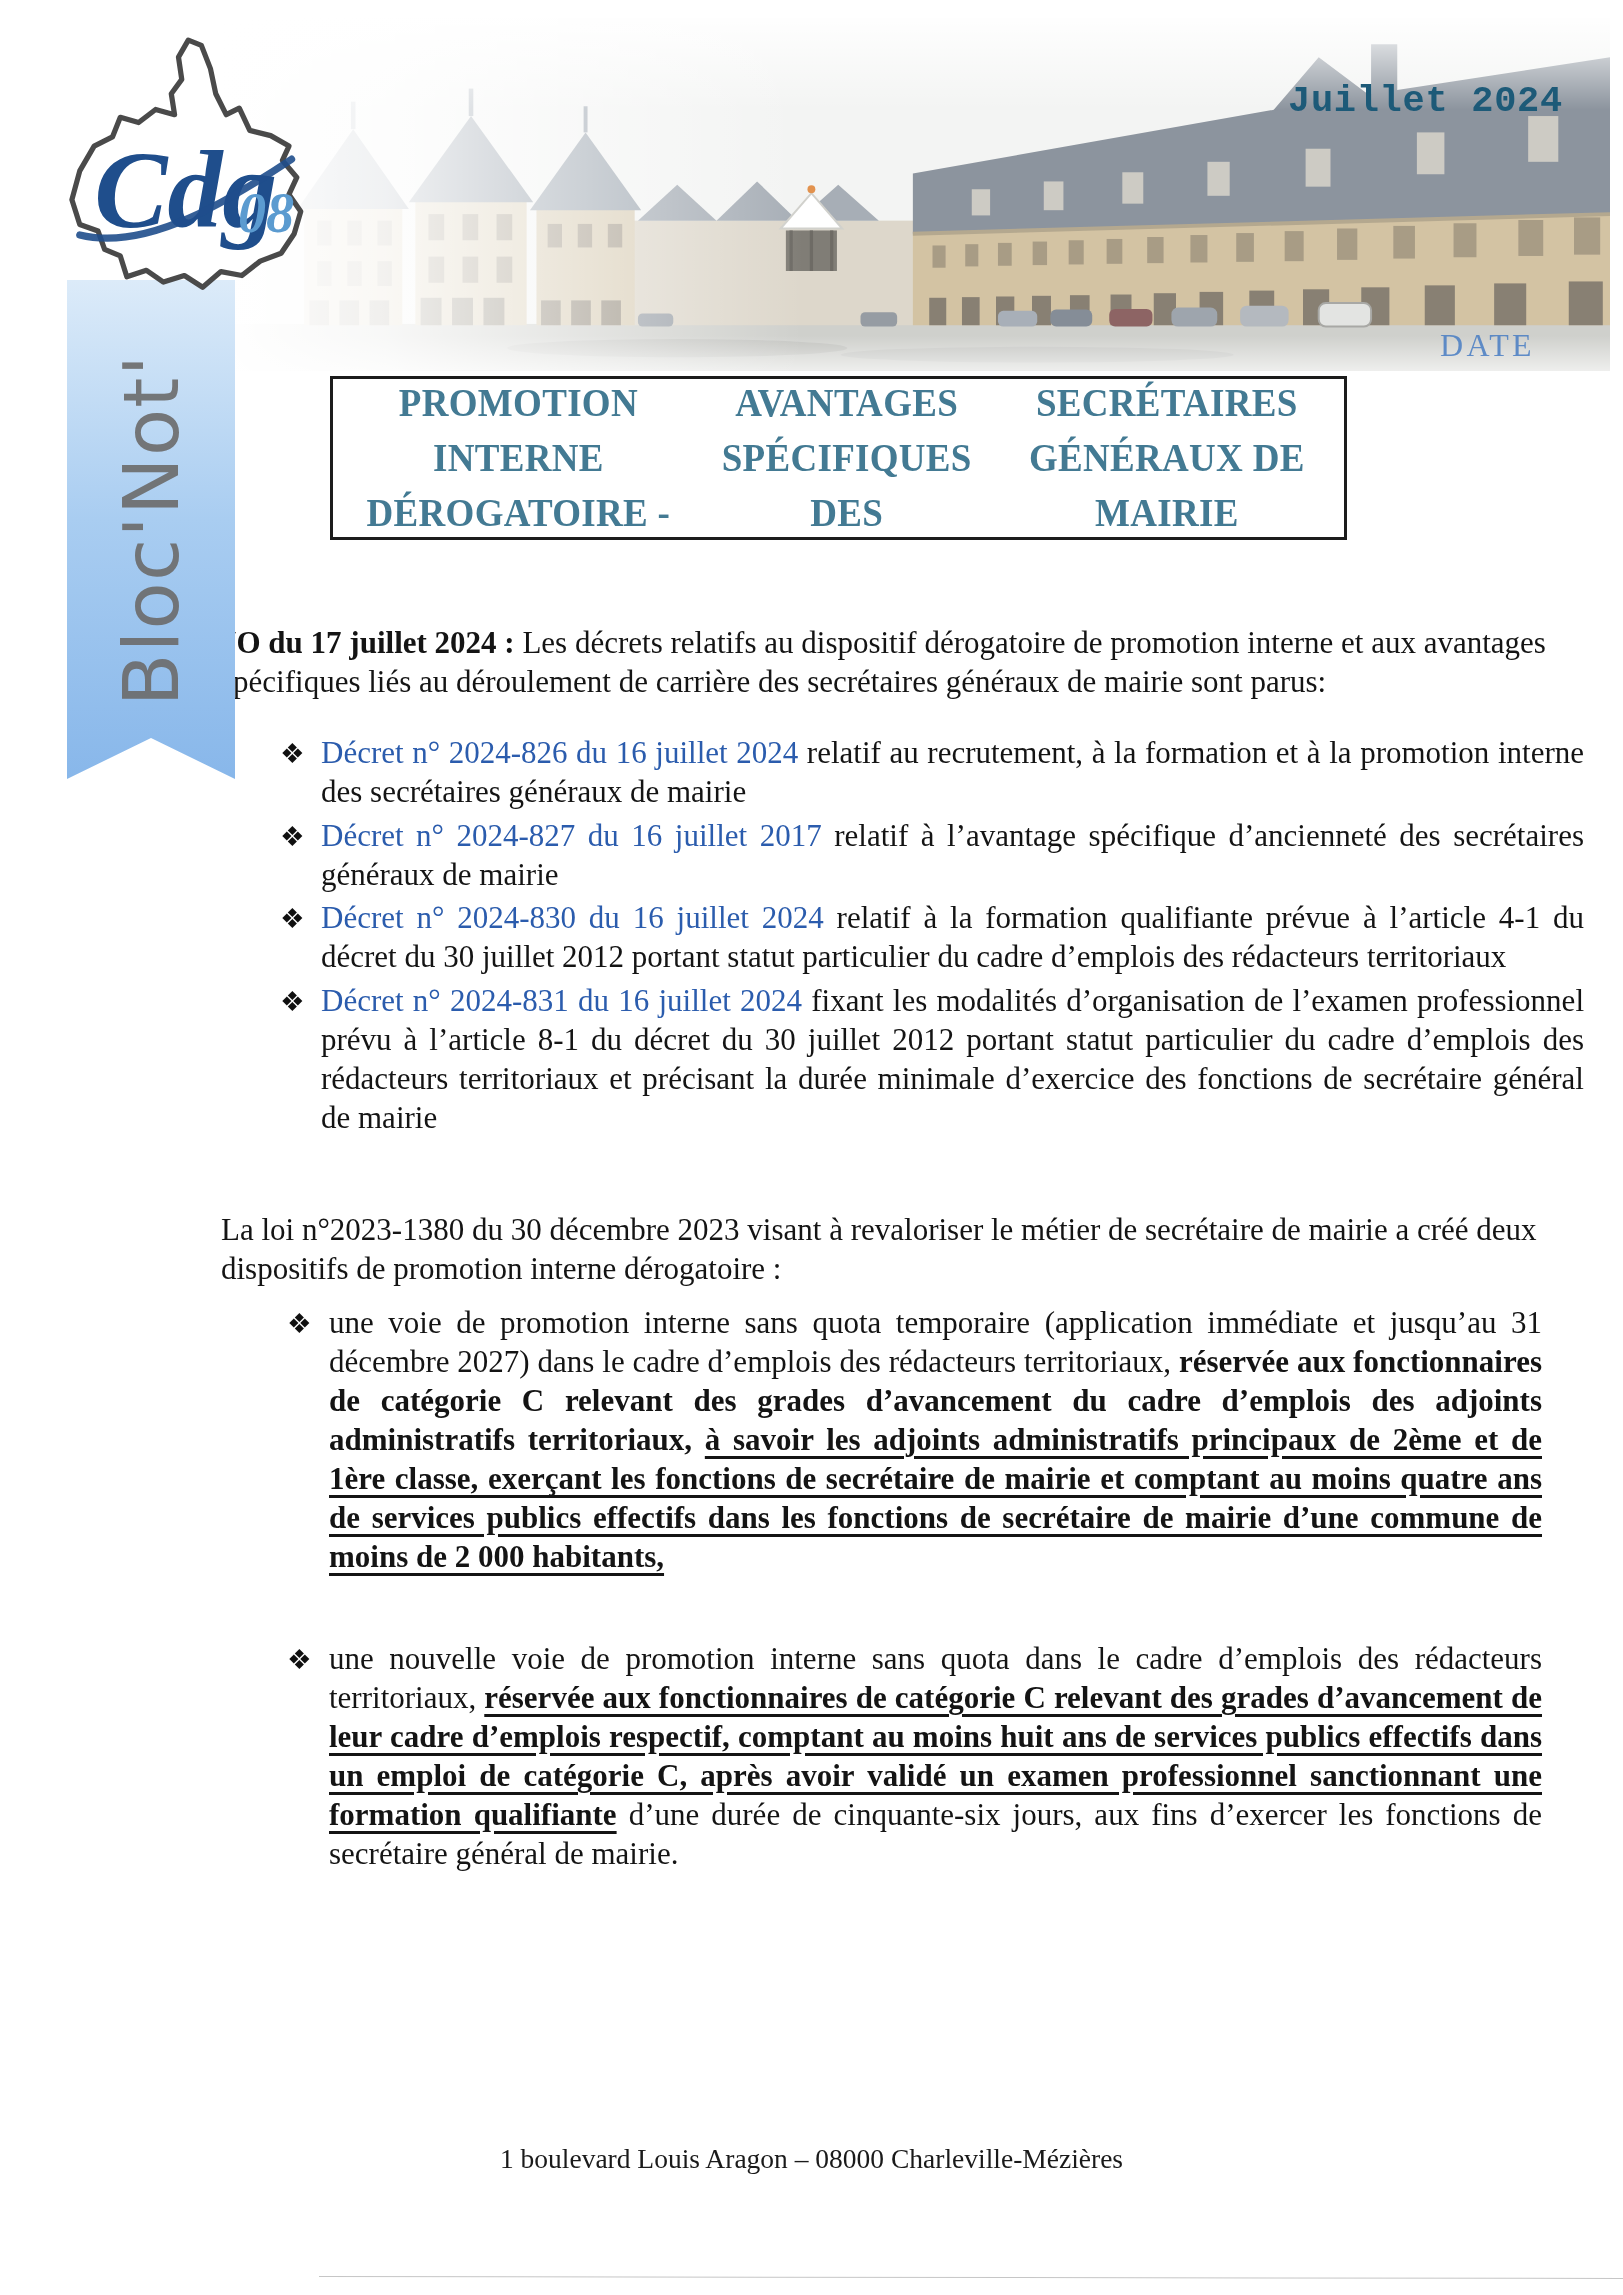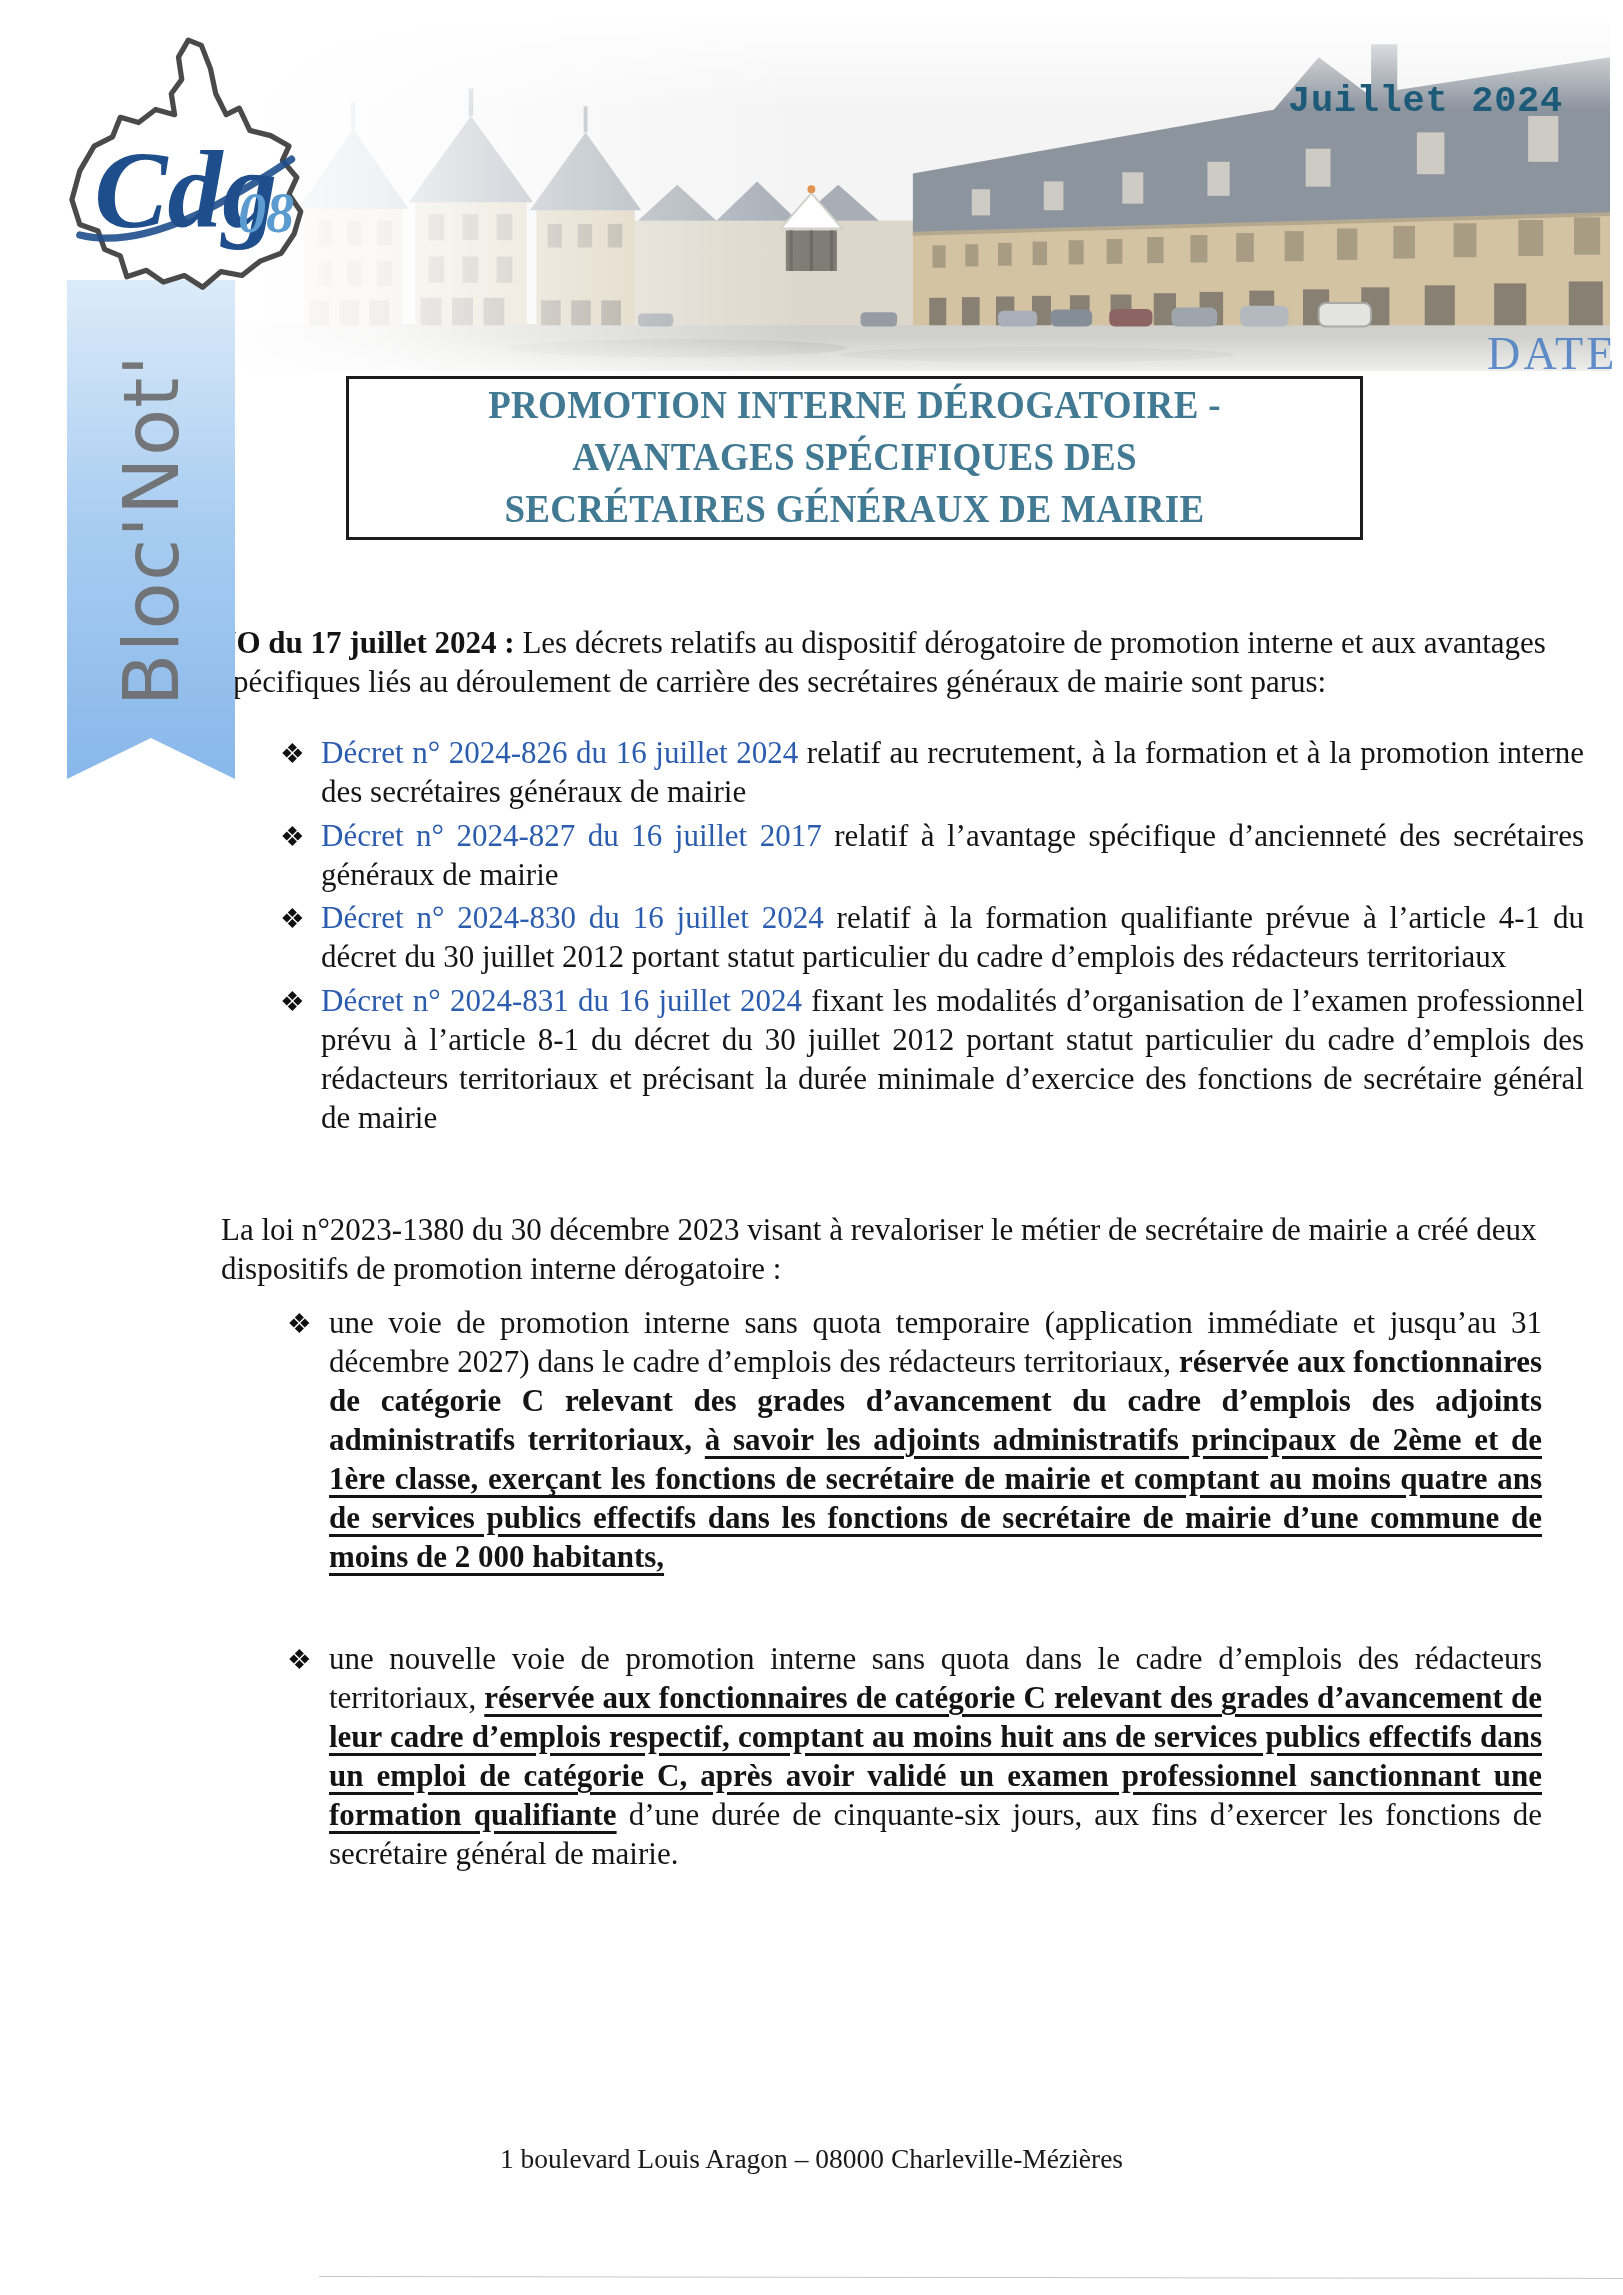--- a/index.html
+++ b/index.html
@@ -23,35 +23,35 @@
   .photo{position:absolute;left:219px;top:18.3px;width:1391px;height:353px;z-index:1;}
   .photo svg{width:100%;height:100%;opacity:.85}
   .photo .fade{position:absolute;inset:0;pointer-events:none;
     background:
       linear-gradient(90deg,#ffffff 0%,rgba(255,255,255,.85) 12%,rgba(255,255,255,0) 42%),
       linear-gradient(180deg,rgba(255,255,255,.95) 0%,rgba(255,255,255,0) 26%),
       linear-gradient(180deg,rgba(255,255,255,0) 90%,rgba(255,255,255,.65) 100%);}
   .juillet{position:absolute;left:1288px;top:80px;z-index:4;
     font-size:37px;font-weight:bold;color:var(--juillet-teal);letter-spacing:0.7px;font-family:Liberation Mono, monospace;}
   .date-mark{position:absolute;left:1440px;top:327px;z-index:4;
-    font-size:46px;color:var(--date-blue);letter-spacing:3.3px;opacity:.88;margin-left:47px;}
+    font-size:32px;color:var(--date-blue);letter-spacing:3.3px;opacity:.88;}
   
   .logo{position:absolute;left:17px;top:31px;width:340px;height:268px;z-index:3;}
   
   .ribbon{position:absolute;left:67px;top:280px;width:168px;height:499px;z-index:2;
     background:linear-gradient(180deg,var(--ribbon-top) 0%,var(--ribbon-mid) 48%,var(--ribbon-bot) 100%);
     clip-path:polygon(0 0,100% 0,100% 100%,50% calc(100% - 41px),0 100%);}
   .ribbon-label{position:absolute;left:50%;top:50%;
     transform:translate(-50%,-50%) rotate(-90deg);
     font-family:"DejaVu Sans","Liberation Sans",sans-serif;
     font-size:77px;font-weight:400;color:#6d6d6d;white-space:nowrap;letter-spacing:1.3px;opacity:.92;}
   
-  .title-box{position:absolute;left:346px;top:376px;width:1017px;height:164px;z-index:5;
+  .title-box{position:absolute;left:330px;top:376px;width:1017px;height:164px;z-index:5;
     border:3.3px solid #1c1c1c;background:#fff;
-    display:flex;flex-direction:column;justify-content:flex-start;align-items:center;}
+    display:flex;justify-content:flex-start;align-items:center;}
   .title-box .t-line{font-size:37px;font-weight:bold;line-height:52px;
     color:var(--title-teal);letter-spacing:0.3px;text-align:center;transform:scaleY(1.06);}
   
   .body-text{font-size:31px;line-height:39px;}
   .intro{position:absolute;left:221px;top:623px;width:1358px;}
   .lead-bold{font-weight:bold;}
   .law-par{position:absolute;left:221px;top:1210px;width:1358px;}
   ul{list-style:none}
   .decree-list{position:absolute;left:280px;top:733px;width:1304px;}
   .decree-item{position:relative;padding-left:41px;text-align:justify;margin-bottom:4.6px;}

